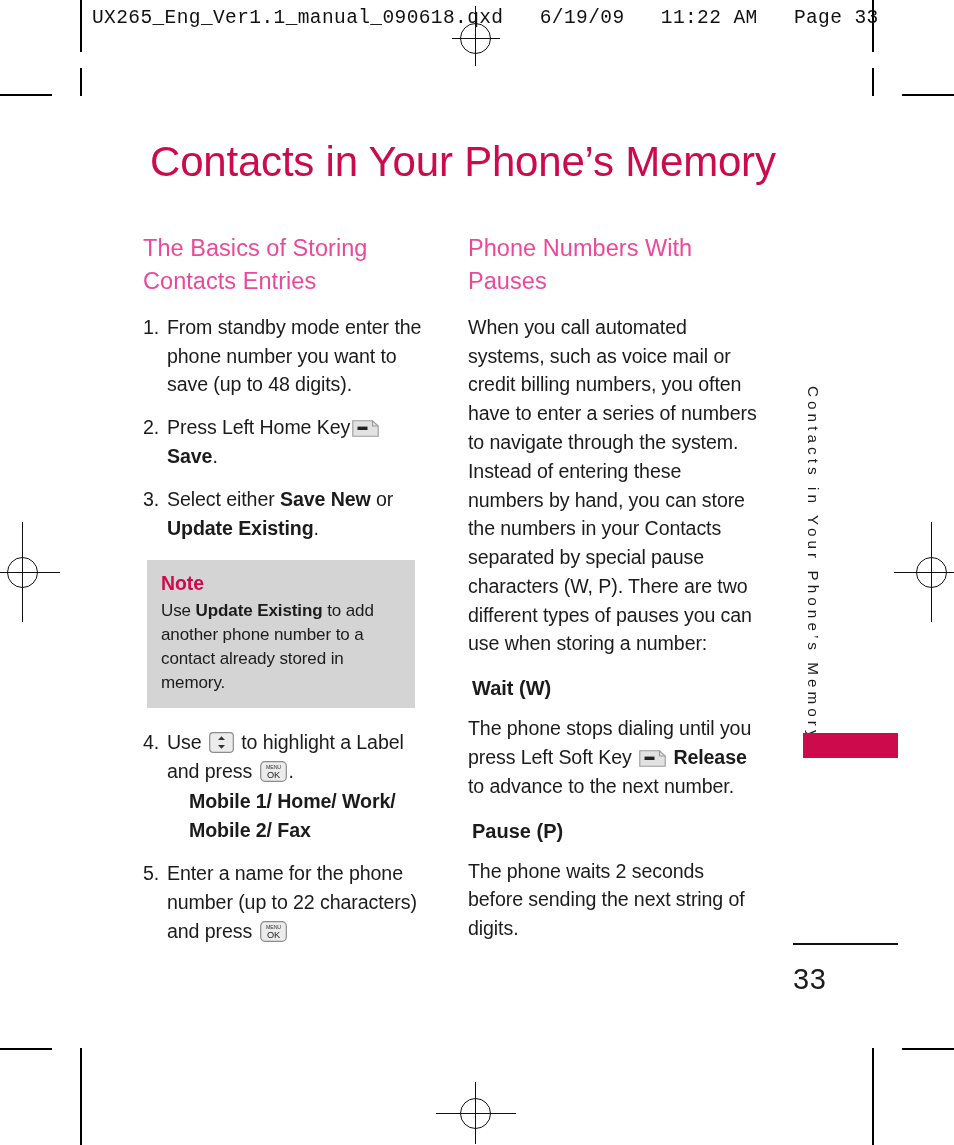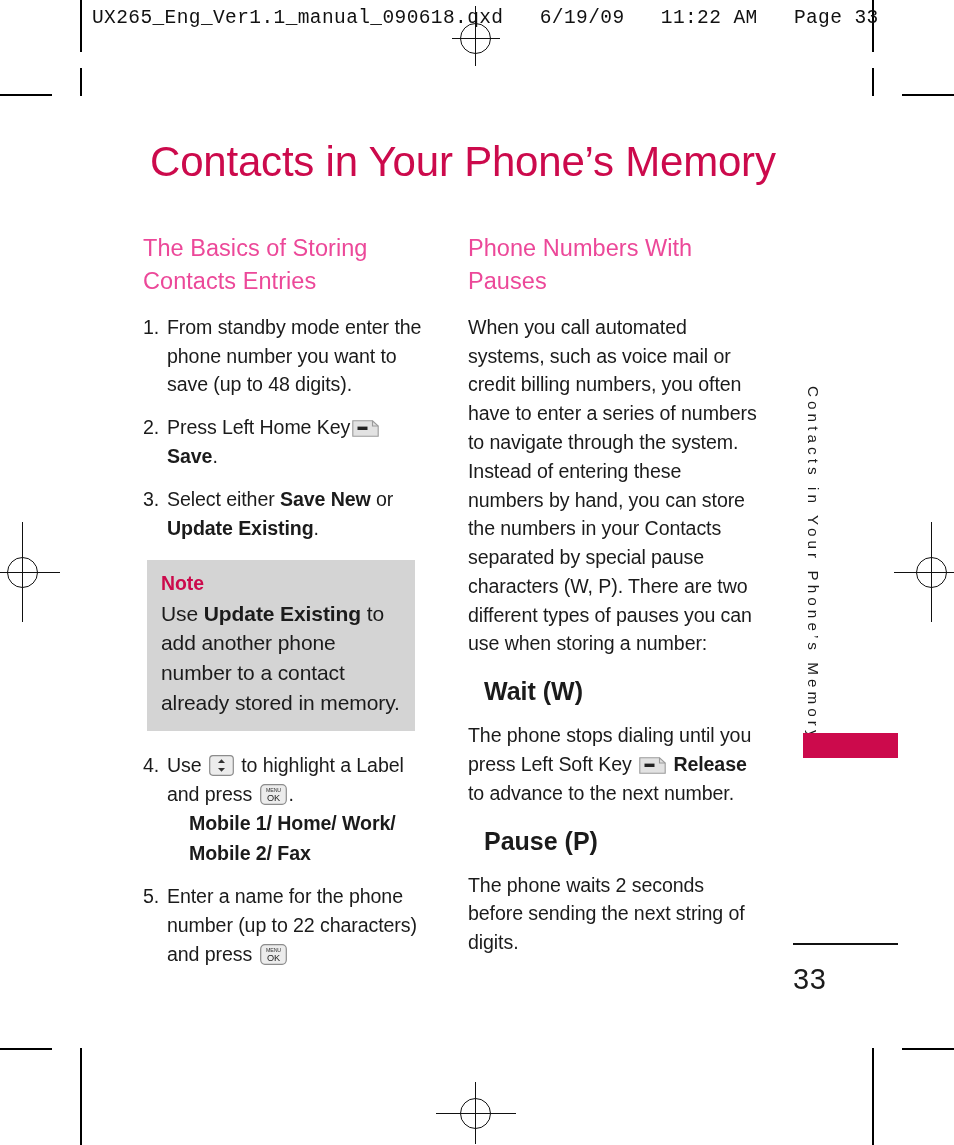--- a/index.html
+++ b/index.html
@@ -84,22 +84,22 @@
   p.body {
     margin: 0 0 14px 0;
     font-size: 19.6px;
     line-height: 1.47;
     color: #1b1b1b;
     letter-spacing: -0.1px;
   }
   p.body.tight { margin-bottom: 0; }
 
   h3.sub-head {
-    margin: 16px 0 12px 16px;
-    font-size: 25px;
+    margin: 16px 0 12px 4px;
+    font-size: 20px;
     font-weight: bold;
     color: #1b1b1b;
     line-height: 1.4;
   }
 
   
   .olist { margin: 0; }
   .oitem {
     position: relative;
     display: flex;
@@ -133,21 +133,21 @@
     box-sizing: border-box;
   }
   .note-title {
     color: #cc0a4c;
     font-weight: bold;
     font-size: 19.4px;
     line-height: 1.25;
     margin-bottom: 3px;
   }
   .note-body {
-    font-size: 21px;
+    font-size: 17px;
     line-height: 1.42;
     color: #1b1b1b;
     letter-spacing: -0.1px;
   }
 
   
   .key-icon {
     display: inline-block;
     vertical-align: -3px;
     margin: 0 2px;

